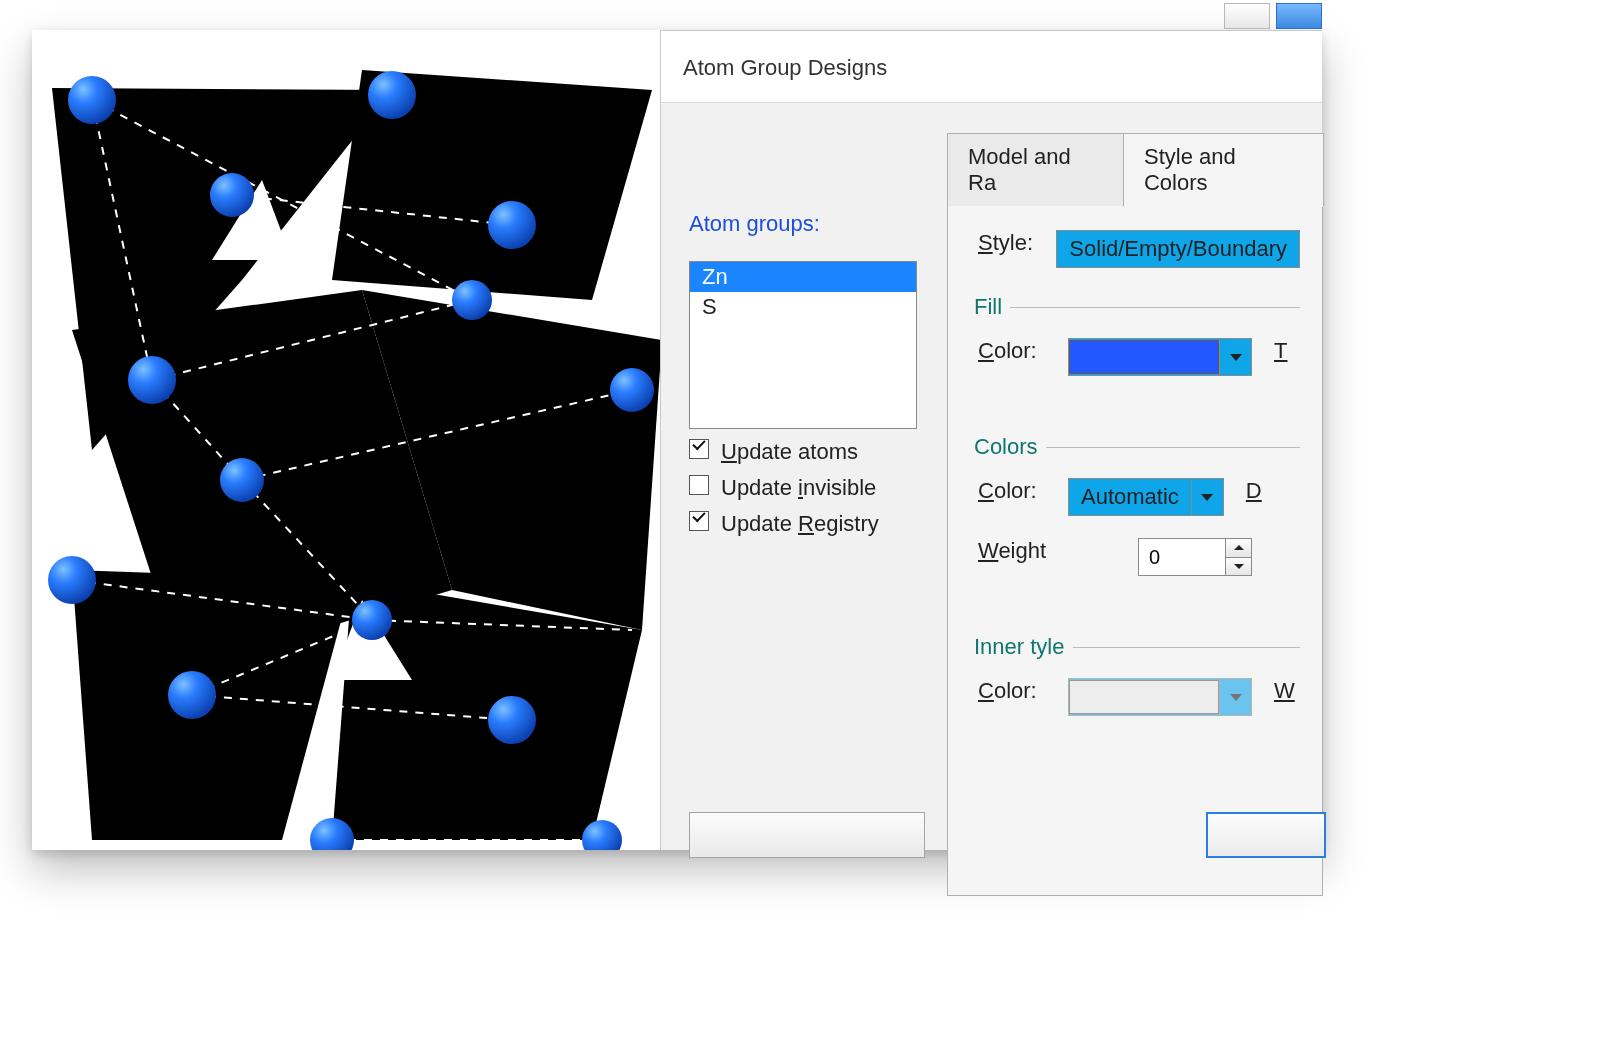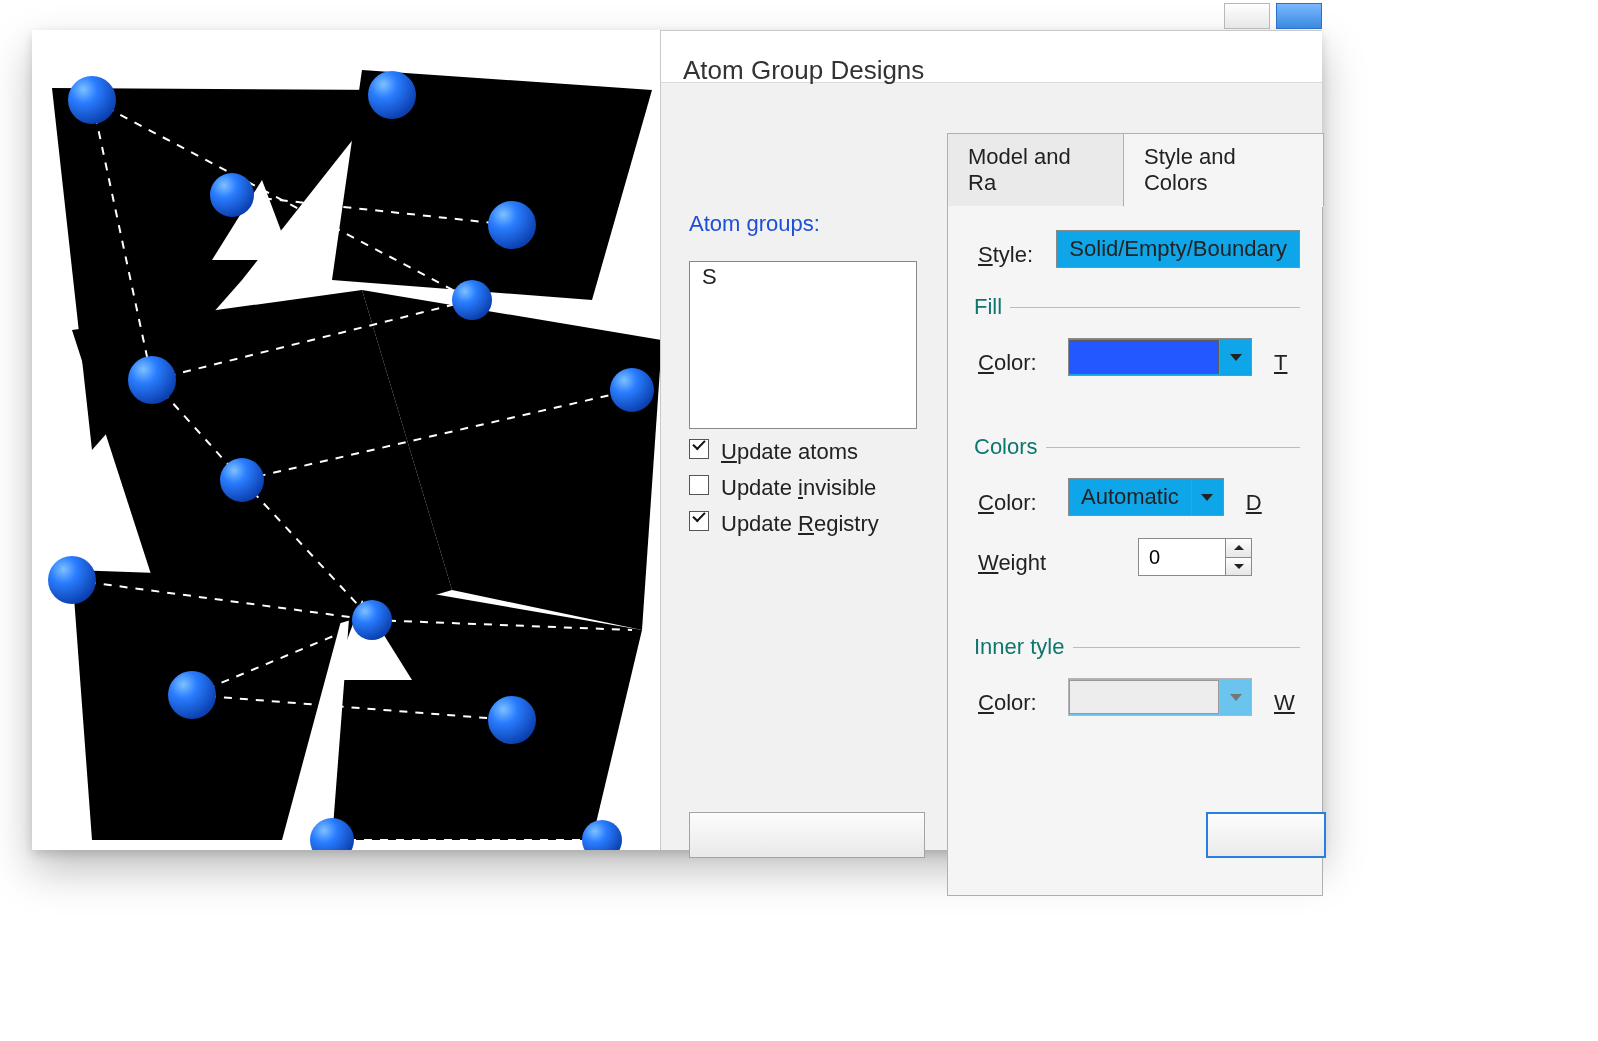--- a/index.html
+++ b/index.html
@@ -39,25 +39,25 @@
     position: absolute;
     left: 628px; top: 0;
     width: 662px; height: 820px;
     background: #f1f1f1;
     border-left: 1px solid #c9c9c9;
     border-top: 1px solid #c9c9c9;
   }
   .titlebar {
     position: absolute;
     left: 0; top: 0; right: 0;
-    height: 52px;
+    height: 72px;
     background: #fff;
     border-bottom: 1px solid #dadada;
     padding: 24px 22px 0 22px;
-    font-size: 26px;
+    font-size: 22px;
     color: #333;
   }
   .titlebar-ctrls {
     position: absolute;
     right: 0; top: -28px;
     display: flex; gap: 6px;
   }
   .win-btn {
     width: 46px; height: 26px;
     border: 1px solid #b8b8b8;
@@ -133,21 +133,21 @@
   .tabpage {
     border: 1px solid #b0b0b0;
     border-top: none;
     background: #f5f5f5;
     height: 690px;
     padding: 24px 22px 0 30px;
     position: relative;
     top: -1px;
   }
 
-  .row { display: flex; align-items: flex-end; margin-bottom: 22px; }
+  .row { display: flex; align-items: flex-start; margin-bottom: 22px; }
   .row .rlabel { width: 90px; font-size: 22px; }
 
   .drop {
     display: inline-flex; align-items: center;
     border: 1px solid #8a8a8a;
     background: #0ea5e9;
     height: 38px;
   }
   .drop .dval { padding: 0 12px; font-size: 22px; }
   .drop .arrow {
@@ -289,20 +289,21 @@
       <div class="win-btn blue"></div>
     </div>
 
     <div class="titlebar">Atom Group Designs</div>
 
     <div class="body">
 
       <div class="col-left">
         <div class="lbl">Atom groups:</div>
         <div class="listbox">
+          <div class="list-item selected">Zn</div>
           <div class="list-item">S</div>
         </div>
 
         <div class="check-row">
           <span class="check on"></span>
           <span><span class="u">U</span>pdate atoms</span>
         </div>
         <div class="check-row">
           <span class="check"></span>
           <span>Update <span class="u">i</span>nvisible</span>

